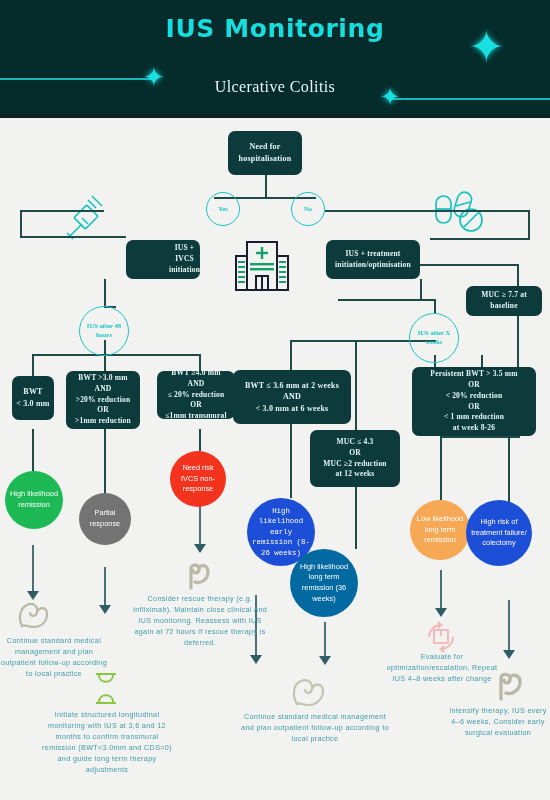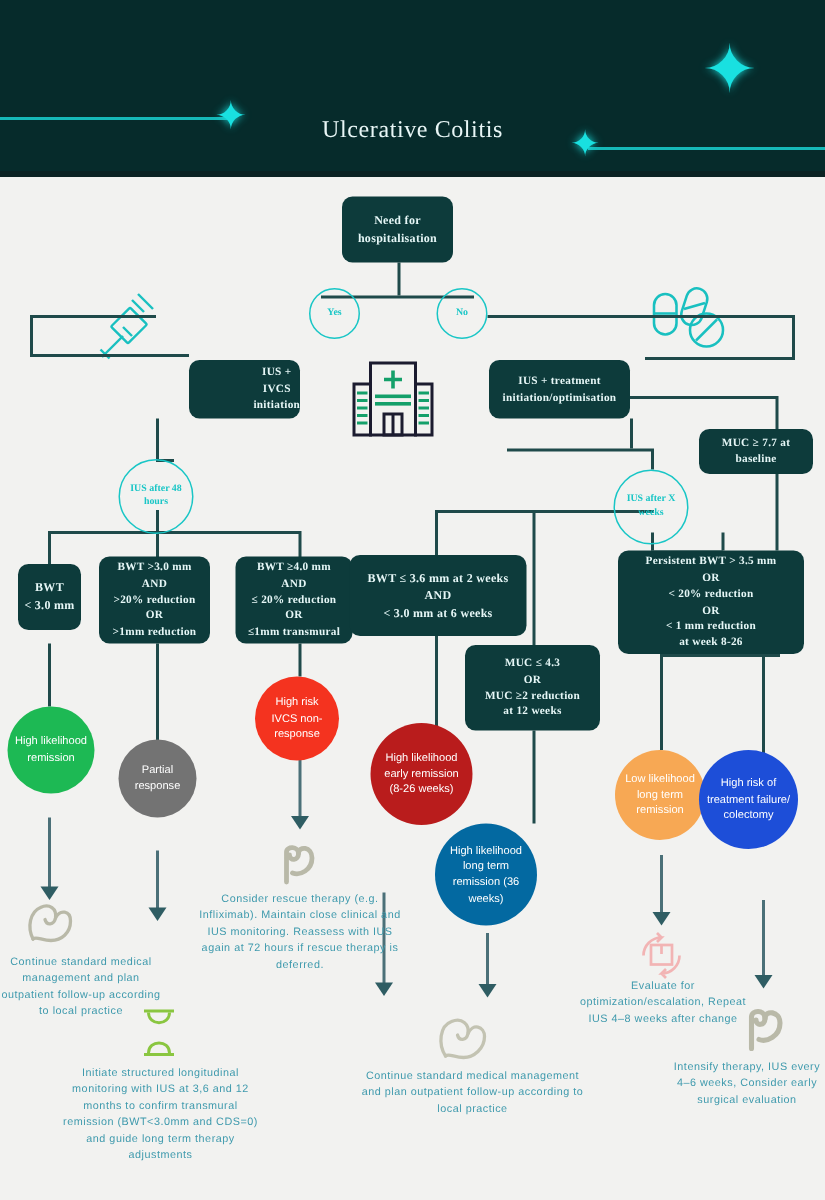--- a/index.html
+++ b/index.html
@@ -75,20 +75,21 @@
 <body>
 
 <div id="header">
   <div class="hline" style="left:0;top:78px;width:152px;"></div>
   <div class="hstar" style="left:143px;top:64px;font-size:26px;">✦</div>
   <div class="hstar" style="left:468px;top:25px;font-size:44px;">✦</div>
   <div class="hline" style="left:392px;top:98px;width:158px;"></div>
   <div class="hstar" style="left:380px;top:85px;font-size:24px;">✦</div>
 
   <div class="title">
+    <div>IUS Monitoring</div>
   </div>
   <div class="subtitle">Ulcerative Colitis</div>
   <div class="bottomline"></div>
 </div>
 
 <svg class="icon" style="left:62px;top:192px;" width="44" height="52">
   <g stroke="#19c0c0" stroke-width="1.6" fill="none">
     <line x1="6" y1="46" x2="20" y2="32"></line>
     <line x1="5" y1="41" x2="11" y2="47"></line>
     <rect x="16" y="16" width="16" height="18" rx="1" transform="rotate(45 24 25)"></rect>
@@ -235,21 +236,21 @@
 <div class="nbox" style="left:66px;top:371px;width:74px;height:58px;">
   <div>
     <div>BWT &gt;3.0 mm</div>
     <div>AND</div>
     <div>&gt;20% reduction</div>
     <div>OR</div>
     <div>&gt;1mm reduction</div>
   </div>
 </div>
 
-<div class="nbox" style="left:157px;top:371px;width:78px;height:58px;">
+<div class="nbox" style="left:157px;top:371px;width:78px;height:48px;">
   <div>
     <div>BWT ≥4.0 mm</div>
     <div>AND</div>
     <div>≤ 20% reduction</div>
     <div>OR</div>
     <div>≤1mm transmural</div>
   </div>
 </div>
 
 <div class="nbox" style="left:233px;top:370px;width:118px;height:54px;font-size:8px;">
@@ -280,23 +281,23 @@
   </div>
 </div>
 
 <div class="outcome" id="o0" style="left:5px;top:471px;width:58px;height:58px;background:#1db954;">
   <span>High likelihood remission</span>
 </div>
 <div class="outcome" id="o1" style="left:79px;top:493px;width:52px;height:52px;background:#737373;">
   <span>Partial response</span>
 </div>
 <div class="outcome" id="o2" style="left:170px;top:451px;width:56px;height:56px;background:#f4331f;">
-  <span>High risk IVCS non-response</span>
-</div>
-<div class="outcome" id="o3" style="left:247px;top:482px;width:68px;height:68px;background:#b91c1c;">
+  <span>Need risk IVCS non-response</span>
+</div>
+<div class="outcome" id="o3" style="left:247px;top:498px;width:68px;height:68px;background:#1d4ed8;font-family:Liberation Mono, monospace;">
   <span>High likelihood early remission (8-26 weeks)</span>
 </div>
 <div class="outcome" id="o4" style="left:290px;top:549px;width:68px;height:68px;background:#0369a1;">
   <span>High likelihood long term remission (36 weeks)</span>
 </div>
 <div class="outcome" id="o5" style="left:410px;top:500px;width:60px;height:60px;background:#f7a854;">
   <span>Low likelihood long term remission</span>
 </div>
 <div class="outcome" id="o6" style="left:466px;top:500px;width:66px;height:66px;background:#1d4ed8;">
   <span>High risk of treatment failure/ colectomy</span>

